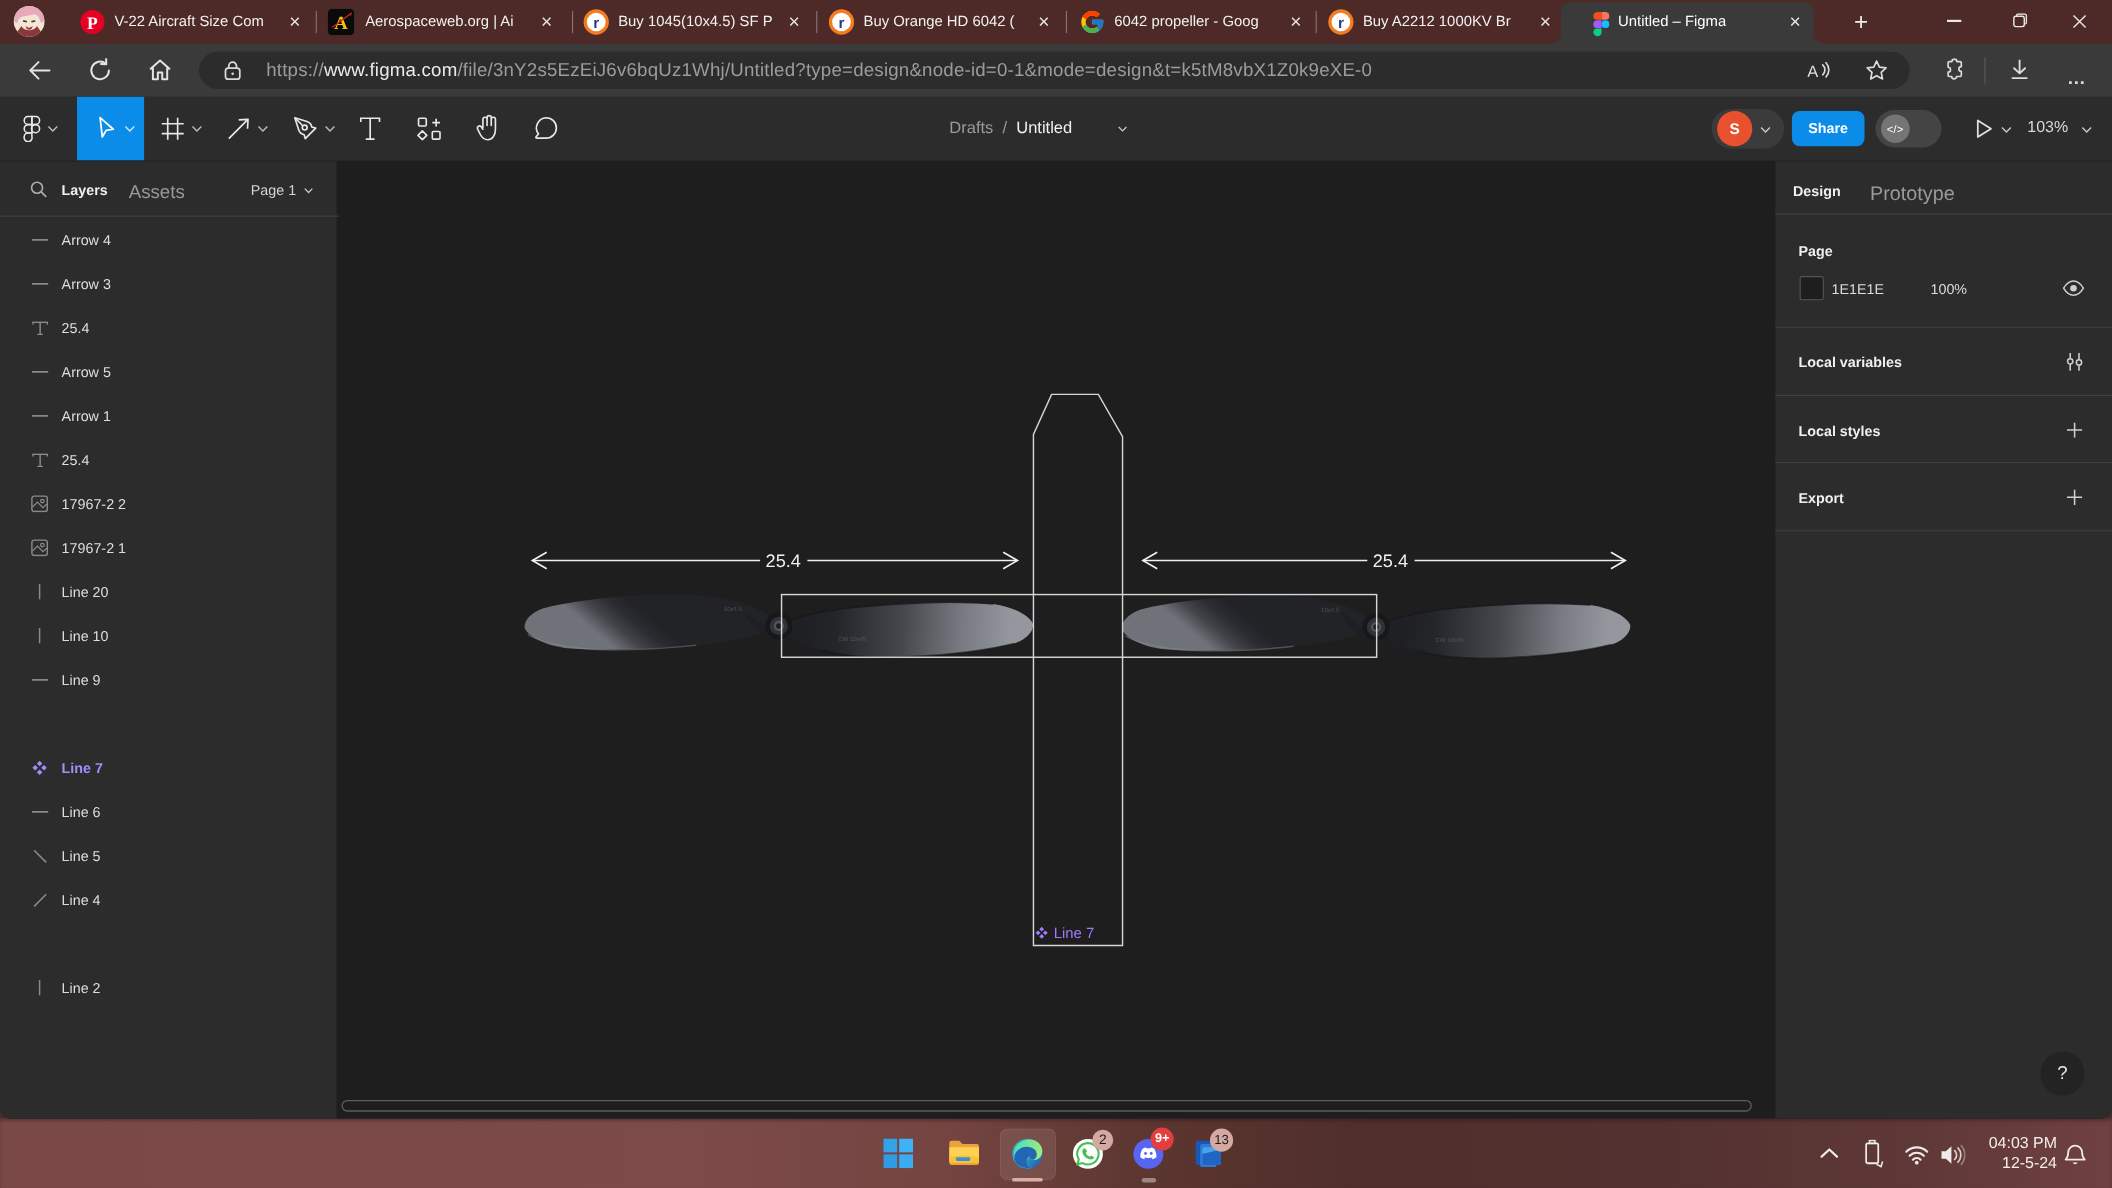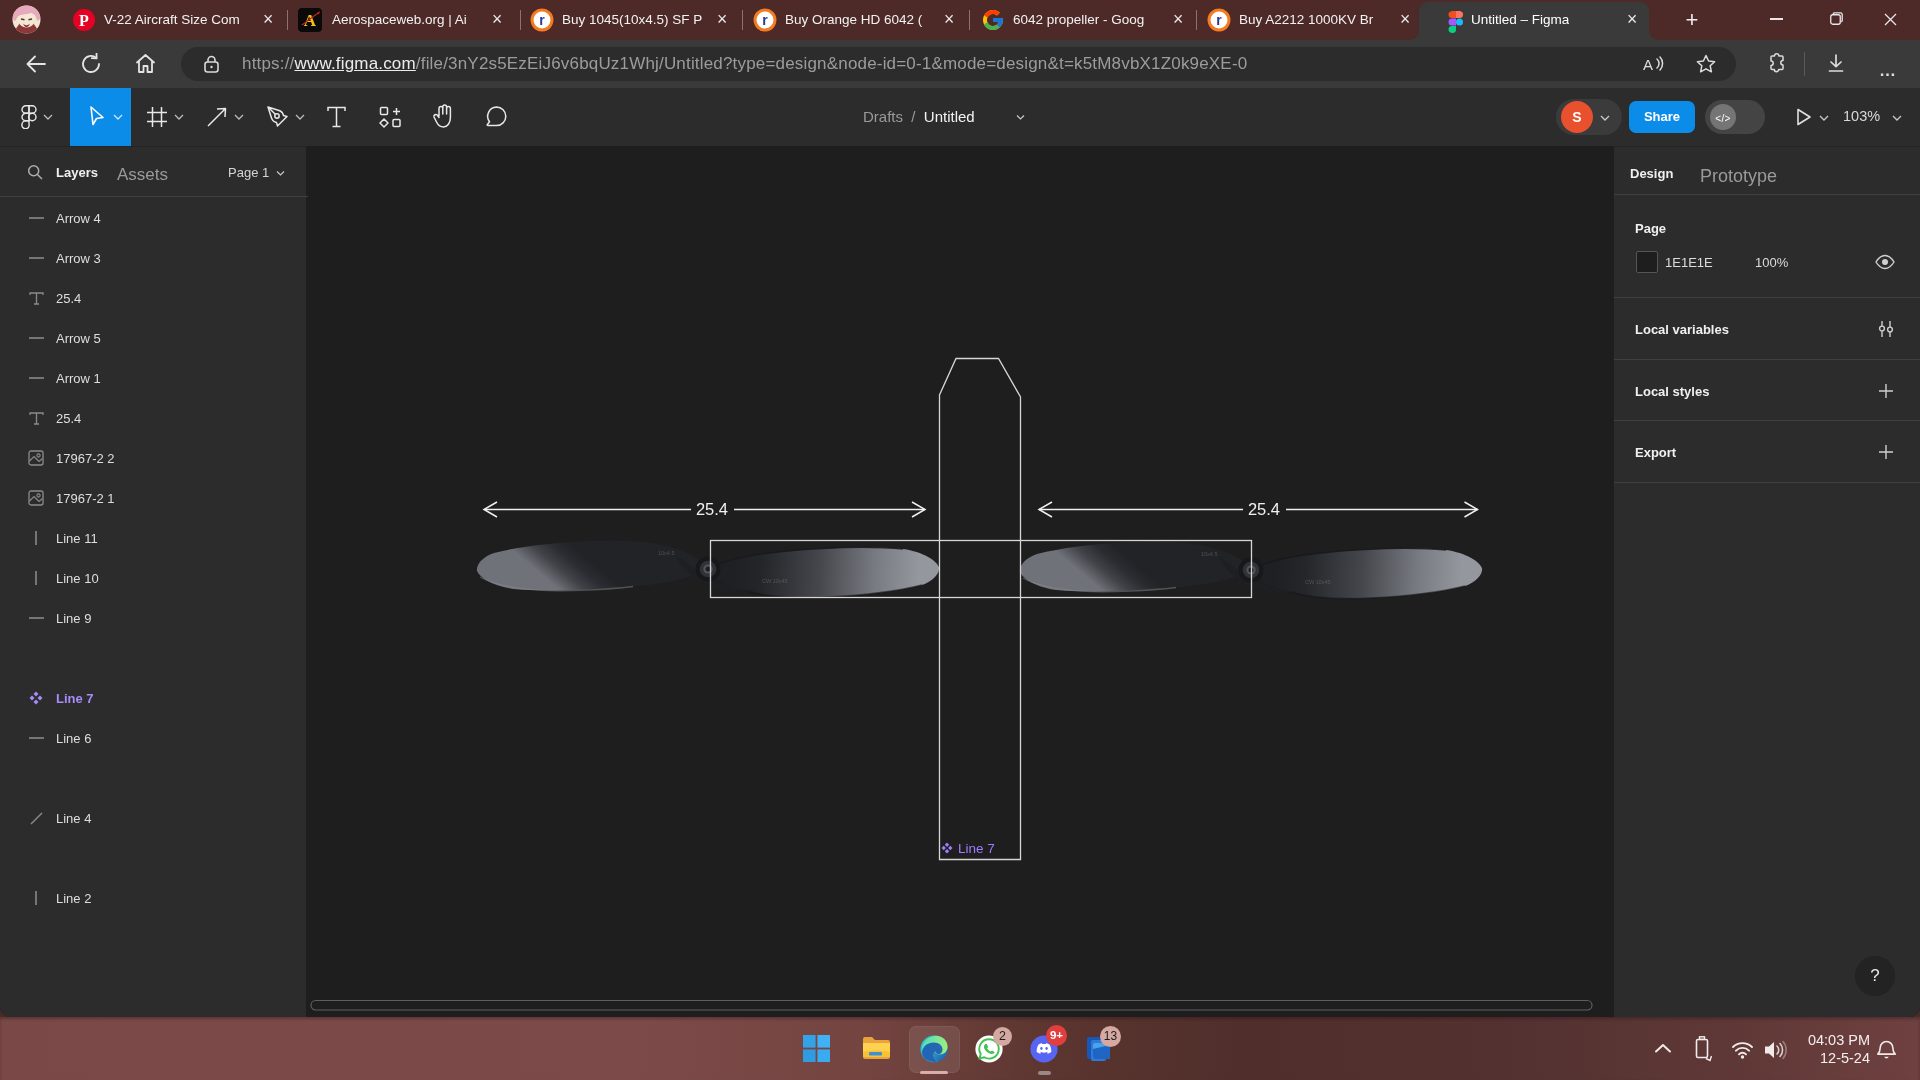--- a/index.html
+++ b/index.html
@@ -13,21 +13,21 @@
   #tabbar { position:absolute; left:0; top:0; width:1920px; height:40px; background:#4d2928; }
   .tabtitle { position:absolute; top:12px; font-size:13.5px; color:#f2f2f2; white-space:nowrap; overflow:hidden; }
   .tclose { position:absolute; top:10px; width:18px; height:18px; color:#e9e9e9; font-size:17.5px; line-height:18px; text-align:center; font-weight:400; }
   .tsep { position:absolute; top:10px; width:1px; height:20px; background:rgba(255,255,255,0.35); }
   .fava { position:absolute; top:8px; width:24px; height:24px; border-radius:50%; }
   #activetab { position:absolute; left:1419px; top:2px; width:230px; height:38px; background:#3a3a3a; border-radius:9px 9px 0 0; }
   
   #navbar { position:absolute; left:0; top:40px; width:1920px; height:48px; background:#3a3a3a; }
   #addrbar { position:absolute; left:181px; top:7px; width:1555px; height:34px; border-radius:17px; background:#2c2c2c; }
   .urltxt { font-size:17px; letter-spacing:0.18px; color:#9c9c9c; white-space:nowrap; }
-  .urltxt b { color:#eceaea; font-weight:normal;text-decoration:underline; }
+  .urltxt b { color:#eceaea; font-weight:normal; }
   
   #figbar { position:absolute; left:0; top:88px; width:1920px; height:66px; background:#2c2c2c; }
   #movetool { position:absolute; left:70px; top:0; width:61px; height:58px; background:#0c8ce9; }
   
   #main { position:absolute; left:0; top:146px; width:1920px; height:871px; background:#1e1e1e; }
   #leftpanel { position:absolute; left:0; top:0; width:306px; height:871px; background:#2c2c2c; box-shadow:inset 0 1px 0 #242424; }
   #rightpanel { position:absolute; left:1614px; top:0; width:306px; height:871px; background:#2c2c2c; box-shadow:inset 0 1px 0 #242424; }
   .row { position:absolute; left:0; width:308px; height:40px; }
   .rlabel { position:absolute; left:56px; top:13px; font-size:13px; color:#dedede; }
   .hdr { font-size:13px; font-weight:bold; color:#f0f0f0; }
@@ -505,21 +505,21 @@
             <rect x="1" y="1" width="14" height="14" rx="2" fill="none" stroke="#8a8a8a" stroke-width="1.3"></rect>
             <circle cx="10.5" cy="5.5" r="1.6" fill="none" stroke="#8a8a8a" stroke-width="1.1"></circle>
             <path d="M1.5,11 L6,6.5 L11,11.5 L14.5,8.5" fill="none" stroke="#8a8a8a" stroke-width="1.2"></path>
           </svg>
           <div class="rlabel" style="color:#dedede;">17967-2 1</div>
         </div>
       <div class="row" style="top:372px">
           <svg class="abs" style="left:35px;top:13px" width="2" height="14" viewBox="0 0 2 14">
             <path d="M1,0 L1,14" stroke="#8a8a8a" stroke-width="1.6"></path>
           </svg>
-          <div class="rlabel" style="color:#dedede;">Line 11</div>
+          <div class="rlabel" style="color:#dedede;">Line 20</div>
         </div>
       <div class="row" style="top:412px">
           <svg class="abs" style="left:35px;top:13px" width="2" height="14" viewBox="0 0 2 14">
             <path d="M1,0 L1,14" stroke="#8a8a8a" stroke-width="1.6"></path>
           </svg>
           <div class="rlabel" style="color:#dedede;">Line 10</div>
         </div>
       <div class="row" style="top:452px">
           <svg class="abs" style="left:29px;top:19px" width="15" height="2" viewBox="0 0 15 2">
             <path d="M0,1 L15,1" stroke="#8a8a8a" stroke-width="1.6"></path>
@@ -533,20 +533,26 @@
             <path d="M3,4.5 L5.5,7 L3,9.5 L0.5,7 Z"></path>
             <path d="M11,4.5 L13.5,7 L11,9.5 L8.5,7 Z"></path>
           </svg>
           <div class="rlabel" style="color:#a78bfa;font-weight:bold;">Line 7</div>
         </div>
       <div class="row" style="top:572px">
           <svg class="abs" style="left:29px;top:19px" width="15" height="2" viewBox="0 0 15 2">
             <path d="M0,1 L15,1" stroke="#8a8a8a" stroke-width="1.6"></path>
           </svg>
           <div class="rlabel" style="color:#dedede;">Line 6</div>
+        </div>
+      <div class="row" style="top:612px">
+          <svg class="abs" style="left:30px;top:14px" width="13" height="13" viewBox="0 0 13 13">
+            <path d="M1,1 L12,12" stroke="#8a8a8a" stroke-width="1.4"></path>
+          </svg>
+          <div class="rlabel" style="color:#dedede;">Line 5</div>
         </div>
       <div class="row" style="top:652px">
           <svg class="abs" style="left:30px;top:14px" width="13" height="13" viewBox="0 0 13 13">
             <path d="M12,1 L1,12" stroke="#8a8a8a" stroke-width="1.4"></path>
           </svg>
           <div class="rlabel" style="color:#dedede;">Line 4</div>
         </div>
       <div class="row" style="top:732px">
           <svg class="abs" style="left:35px;top:13px" width="2" height="14" viewBox="0 0 2 14">
             <path d="M1,0 L1,14" stroke="#8a8a8a" stroke-width="1.6"></path>

